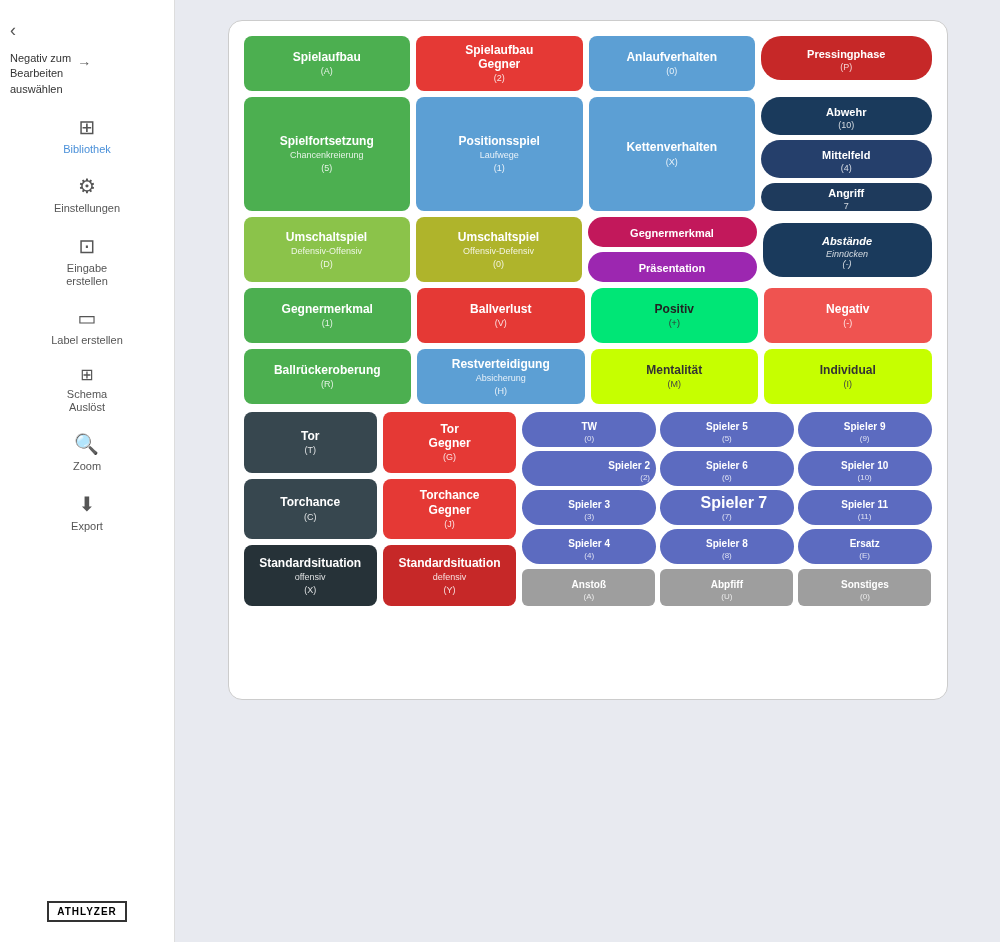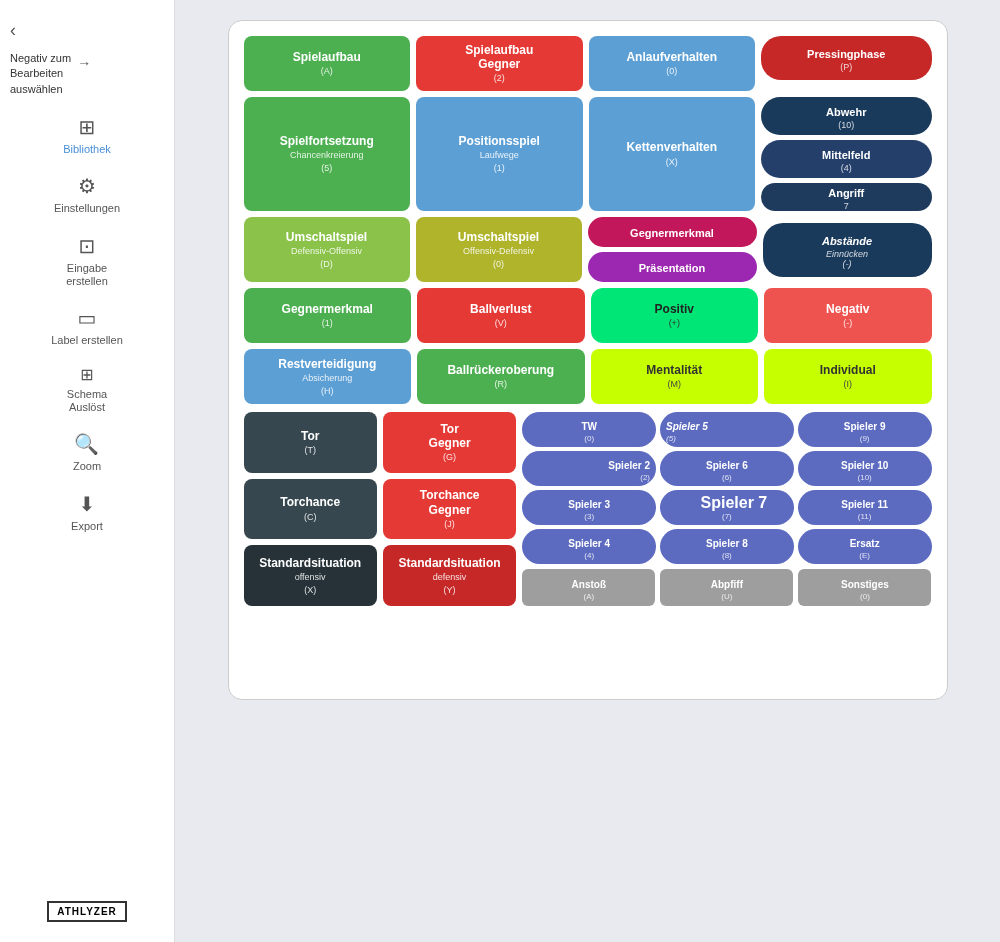--- a/index.html
+++ b/index.html
@@ -287,28 +287,28 @@
           <span class="cell-title" style="color:#222;">Positiv</span>
           <span class="cell-sub" style="color:#333;">(+)</span>
         </div>
         <div class="cell salmon" style="flex:1;">
           <span class="cell-title">Negativ</span>
           <span class="cell-sub">(-)</span>
         </div>
       </div>
 
       <div style="display:flex; gap:6px;">
+        <div class="cell green" style="flex:1;">
+          <span class="cell-title">Ballrückeroberung</span>
+          <span class="cell-sub">(R)</span>
+        </div>
         <div class="cell blue" style="flex:1;">
           <span class="cell-title">Restverteidigung</span>
           <span class="cell-sub">Absicherung</span>
           <span class="cell-sub">(H)</span>
-        </div>
-        <div class="cell green" style="flex:1;">
-          <span class="cell-title">Ballrückeroberung</span>
-          <span class="cell-sub">(R)</span>
         </div>
         <div class="cell" style="flex:1; background:#c6ff00; border-radius:8px;">
           <span class="cell-title" style="color:#333;">Mentalität</span>
           <span class="cell-sub" style="color:#444;">(M)</span>
         </div>
         <div class="cell" style="flex:1; background:#c6ff00; border-radius:8px;">
           <span class="cell-title" style="color:#333;">Individual</span>
           <span class="cell-sub" style="color:#444;">(I)</span>
         </div>
       </div>
@@ -347,21 +347,21 @@
             </div>
           </div>
         </div>
 
         <div style="flex:3; display:flex; flex-direction:column; gap:5px;">
           <div class="players-grid">
             <div style="background:#5c6bc0; border-radius:20px; padding:4px 6px; text-align:center; cursor:pointer;">
               <span style="font-size:10px; font-weight:bold; color:#fff;">TW</span>
               <div style="font-size:8px; color:rgba(255,255,255,0.8);">(0)</div>
             </div>
-            <div style="background:#5c6bc0; border-radius:20px; padding:4px 6px; text-align:left; cursor:pointer;font-style:italic;">
+            <div style="background:#5c6bc0; border-radius:20px; padding:4px 6px; text-align:center; cursor:pointer;">
               <span style="font-size:10px; font-weight:bold; color:#fff;">Spieler 5</span>
               <div style="font-size:8px; color:rgba(255,255,255,0.8);">(5)</div>
             </div>
             <div style="background:#5c6bc0; border-radius:20px; padding:4px 6px; text-align:center; cursor:pointer;">
               <span style="font-size:10px; font-weight:bold; color:#fff;">Spieler 9</span>
               <div style="font-size:8px; color:rgba(255,255,255,0.8);">(9)</div>
             </div>
             <div style="background:#5c6bc0; border-radius:20px; padding:4px 6px; text-align:right; cursor:pointer;">
               <span style="font-size:10px; font-weight:bold; color:#fff;">Spieler 2</span>
               <div style="font-size:8px; color:rgba(255,255,255,0.8);">(2)</div>

